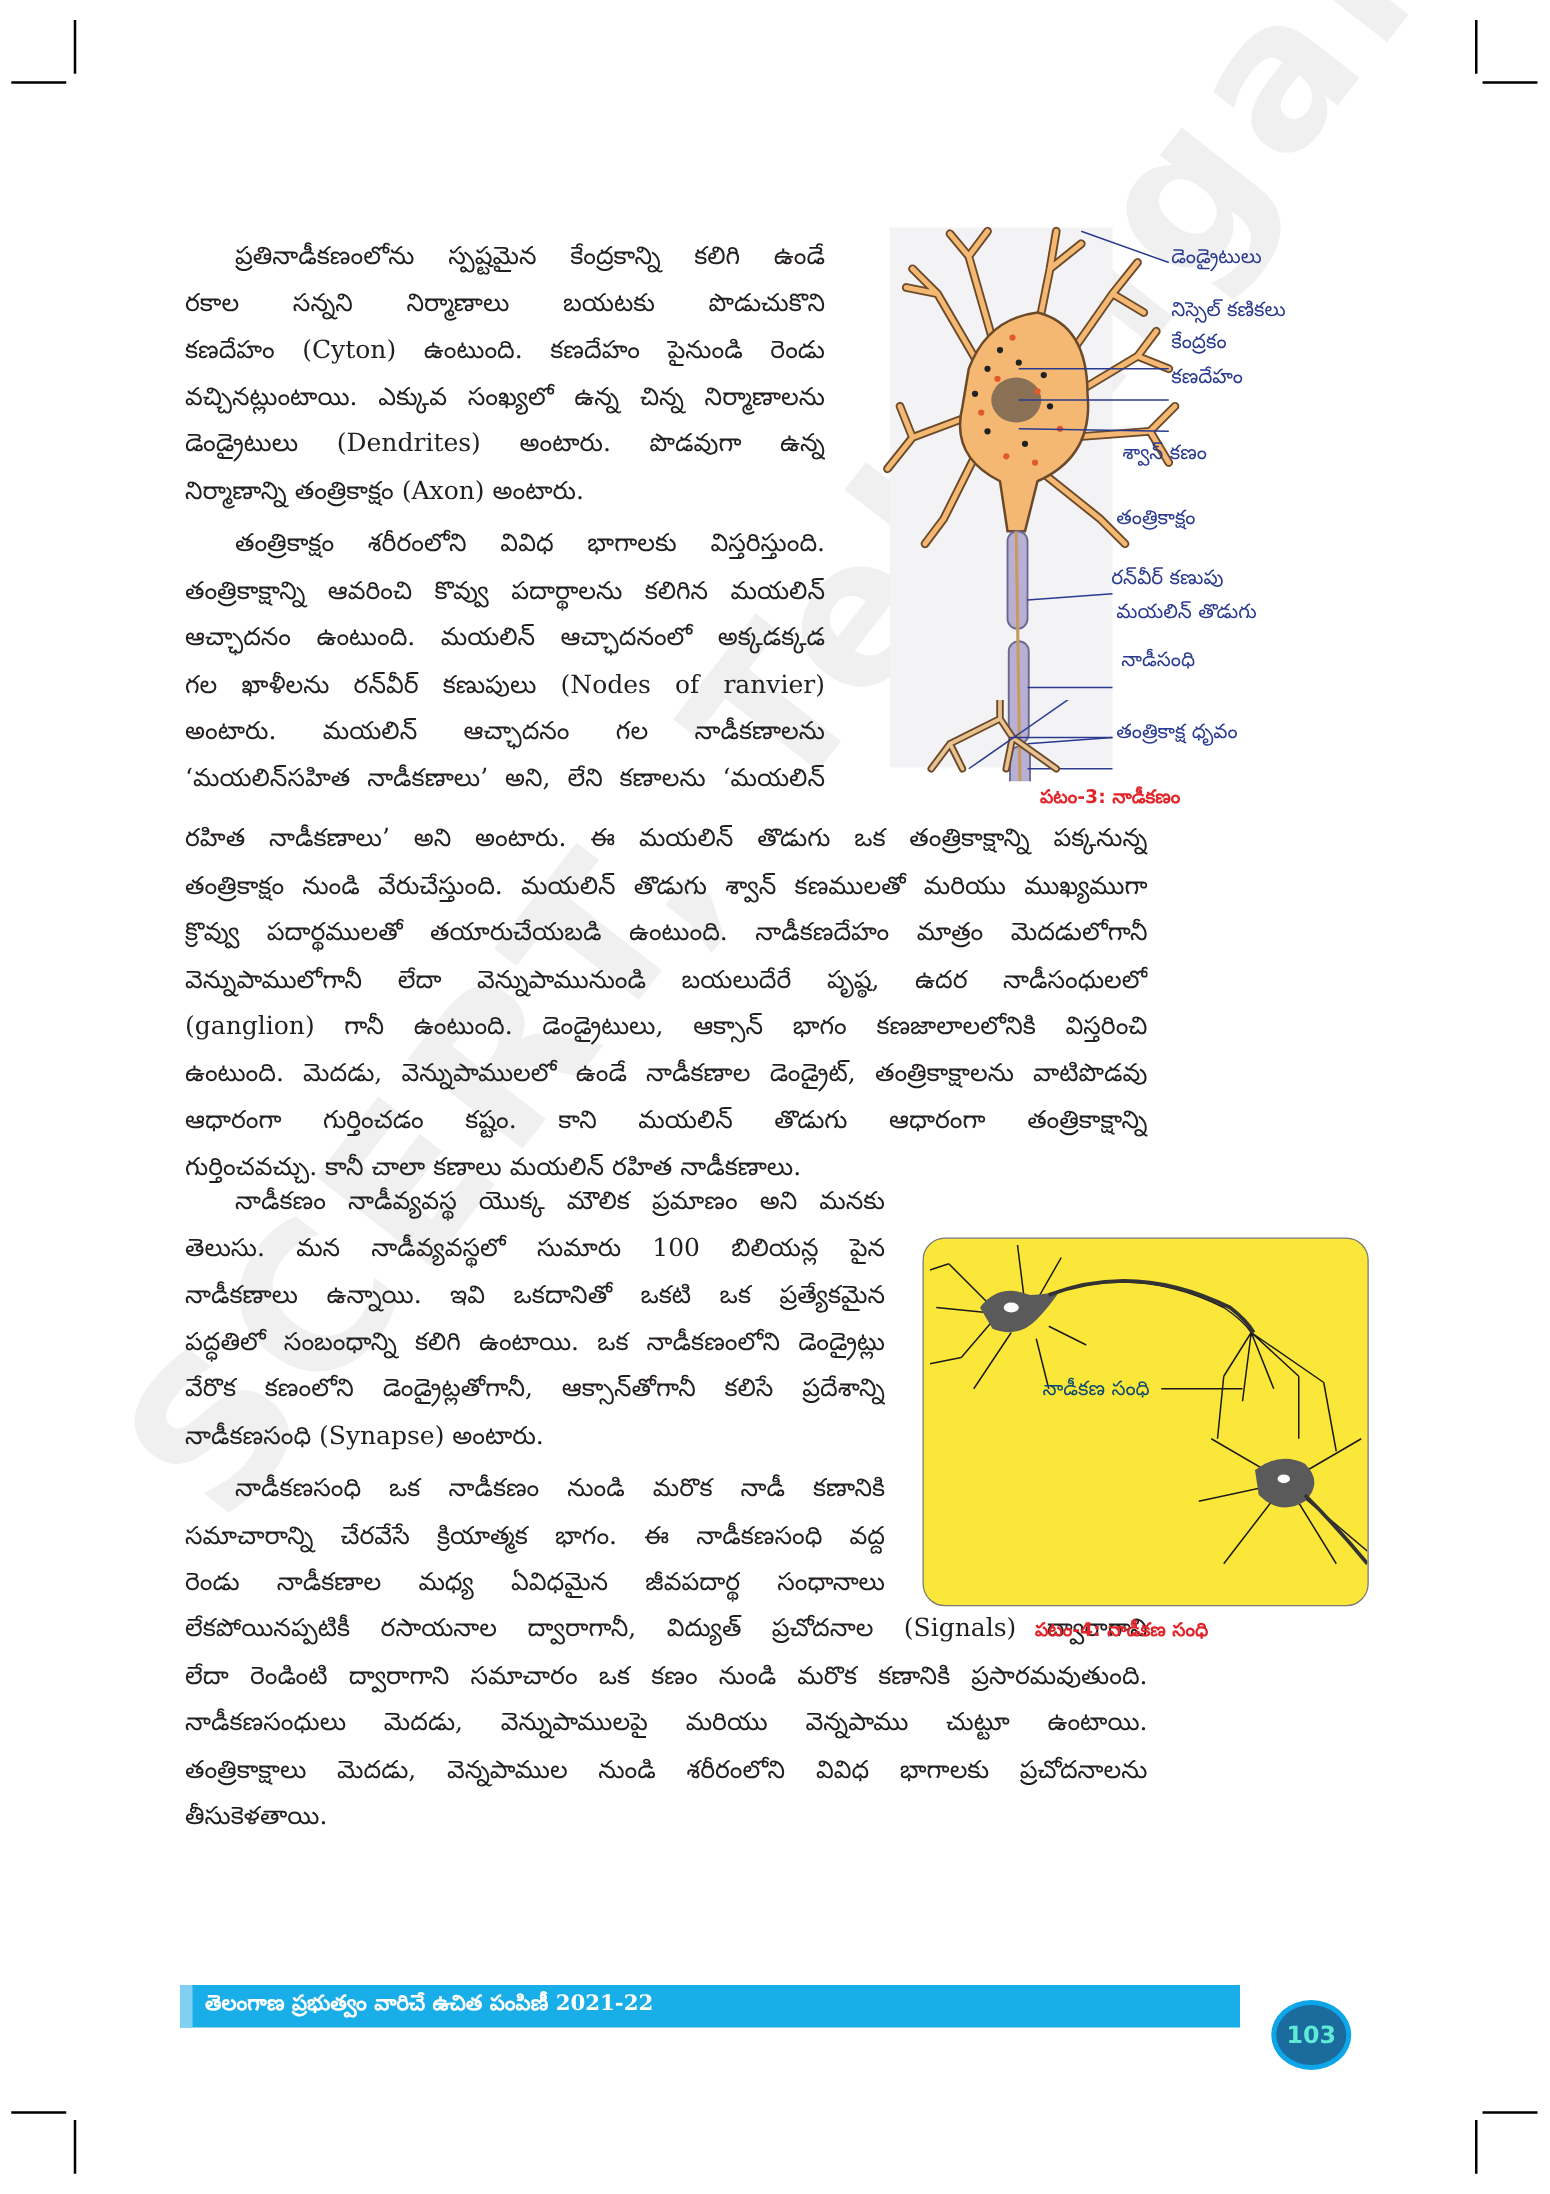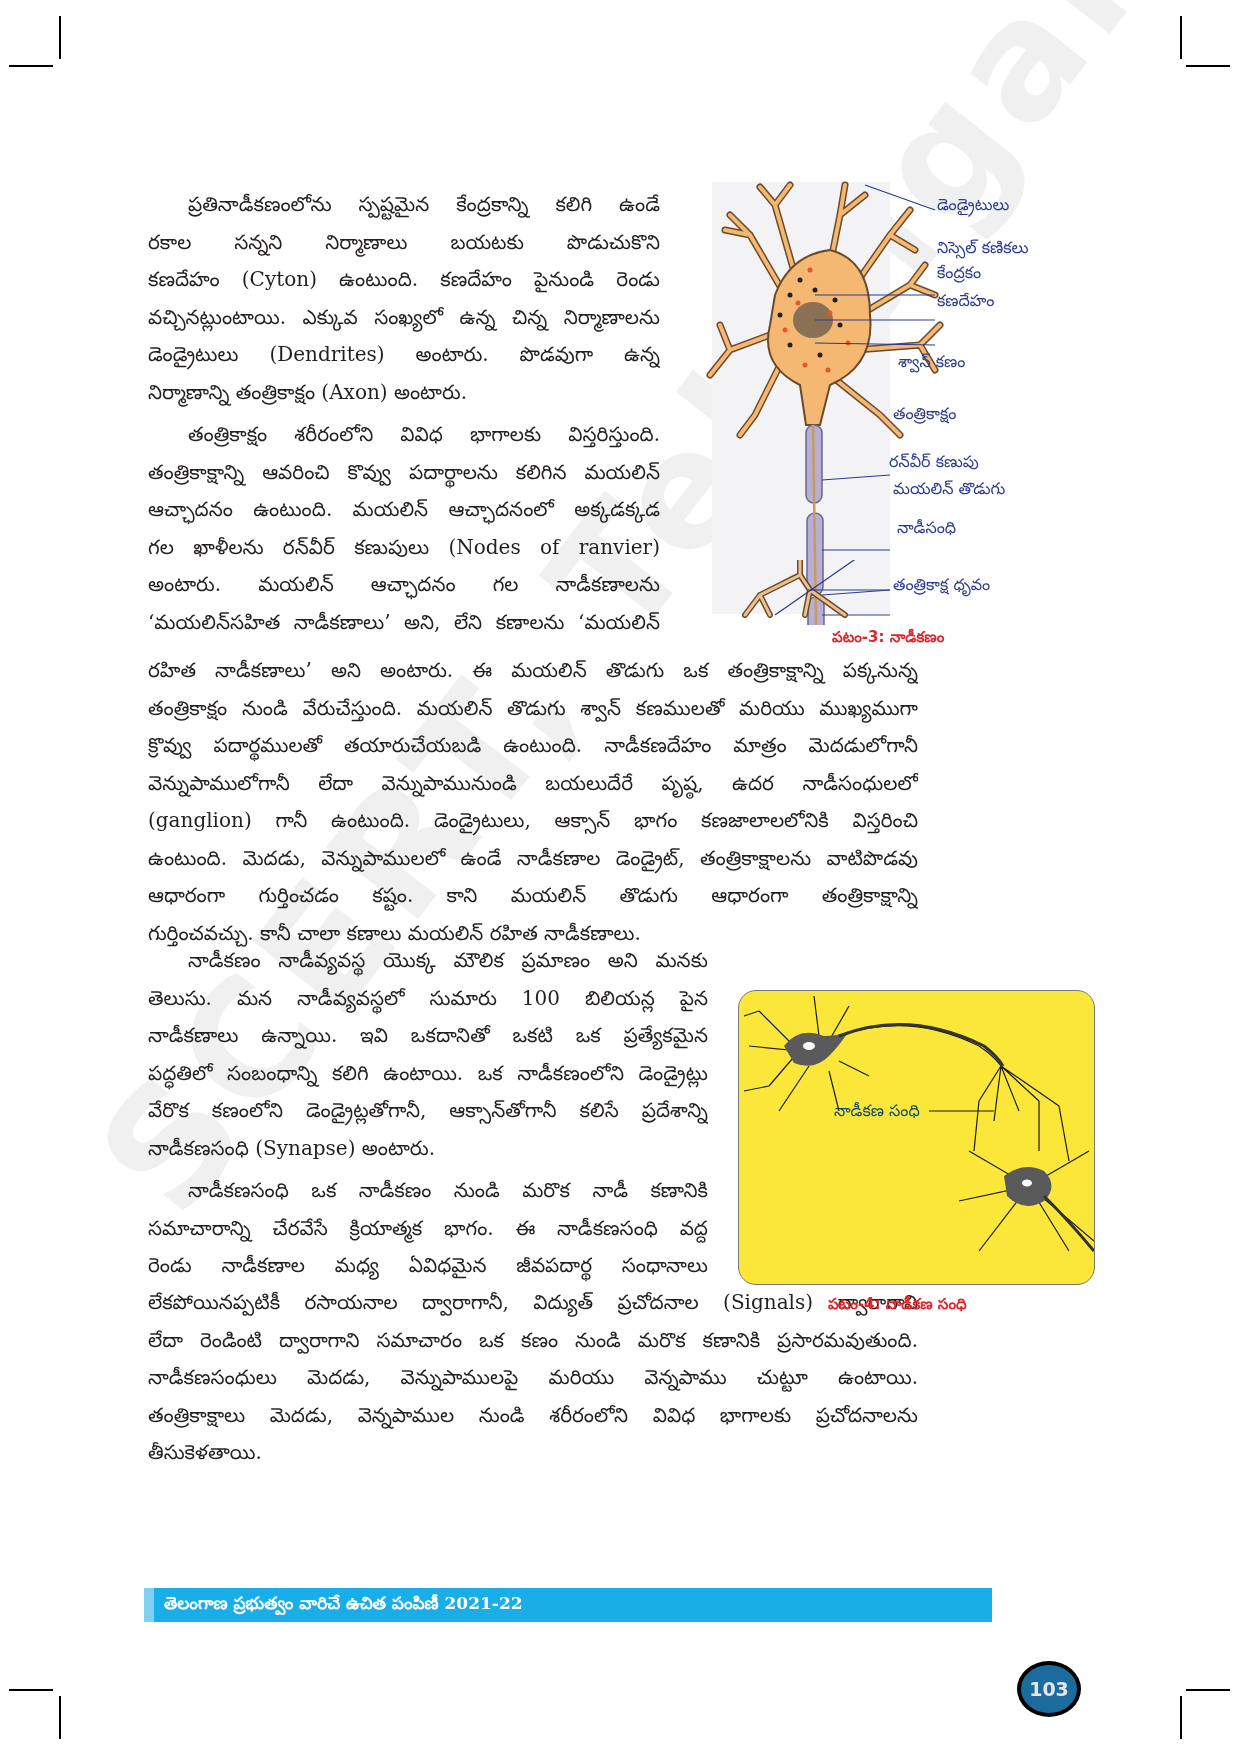--- a/index.html
+++ b/index.html
@@ -13,22 +13,22 @@
   .para .ln { display:block; white-space:nowrap; overflow:hidden; text-align-last:justify; }
   .para .ln.last { text-align-last:left; }
   .indent { padding-left:40px; }
   .fig1 { position:absolute; left:712px; top:182px; width:178px; height:432px; background:#f3f3f6; }
   .lbl { position:absolute; font-family:"DejaVu Sans", sans-serif; font-size:16px; color:#2a3a8f; white-space:nowrap; }
   .cap { position:absolute; font-family:"DejaVu Sans", sans-serif; font-size:15px; font-weight:bold; color:#e0262b; white-space:nowrap; }
   .fig2 { position:absolute; left:738px; top:990px; width:355px; height:293px; background:#fbe73a; border:1.5px solid #777; border-radius:18px; overflow:hidden; }
   .footer { position:absolute; left:144px; top:1588px; width:848px; height:34px; background:#19aee8; }
   .footer .edge { position:absolute; left:0; top:0; width:10px; height:34px; background:#7fd0f2; }
   .footer-text { position:absolute; left:20px; top:5px; font-size:17px; color:#ffffff; font-weight:bold; white-space:nowrap; }
-  .pagebadge { position:absolute; left:1017px; top:1661px; width:56px; height:48px; border-radius:50%; background:#1b6c9c; border:4px solid #000000;
-               color:#e5e5e5; font-family:"DejaVu Sans", sans-serif; font-weight:bold; font-size:19px; display:flex; align-items:center; justify-content:center; }
+  .pagebadge { position:absolute; left:1017px; top:1600px; width:56px; height:48px; border-radius:50%; background:#1b6c9c; border:4px solid #0ea5e9;
+               color:#5eead4; font-family:"DejaVu Sans", sans-serif; font-weight:bold; font-size:19px; display:flex; align-items:center; justify-content:center; }
 </style>
 </head>
 <body>
 
 <div class="crop" style="left:59px;top:16px;width:2px;height:43px;"></div>
 <div class="crop" style="left:9px;top:65px;width:44px;height:2px;"></div>
 <div class="crop" style="left:1180px;top:16px;width:2px;height:43px;"></div>
 <div class="crop" style="left:1186px;top:65px;width:44px;height:2px;"></div>
 <div class="crop" style="left:9px;top:1689px;width:44px;height:2px;"></div>
 <div class="crop" style="left:59px;top:1696px;width:2px;height:43px;"></div>

